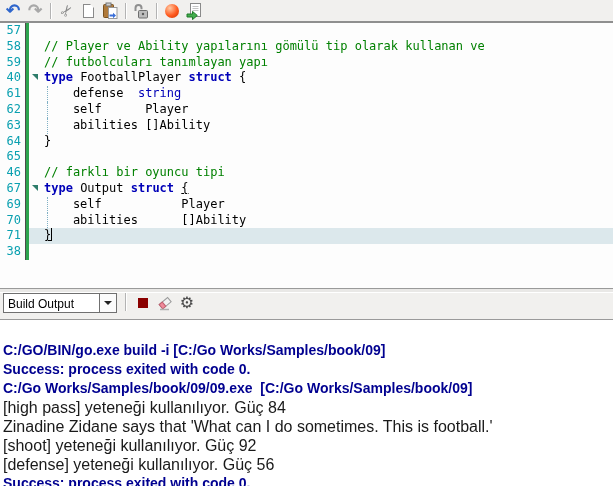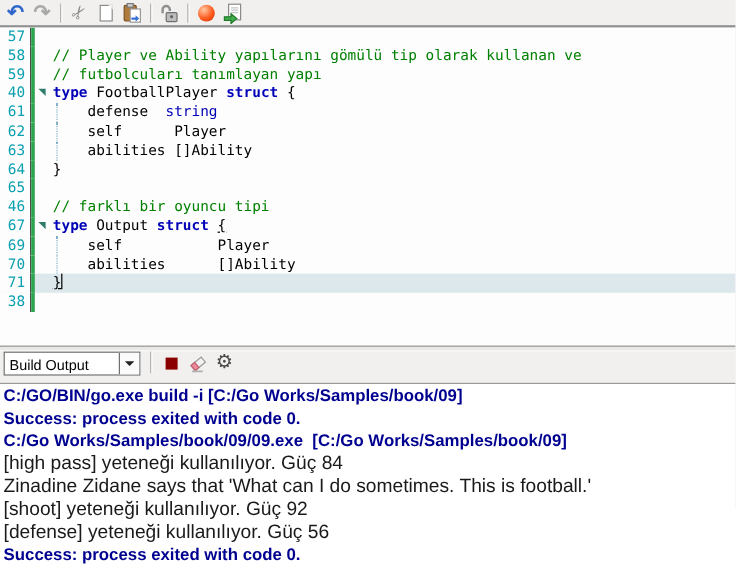--- a/index.html
+++ b/index.html
@@ -54,21 +54,21 @@
   .combo-arrow { width:17px; border-left:1px solid #707070; background:#fbfbfb;
                  display:flex; align-items:center; justify-content:center; }
   .combo-arrow::after { content:""; width:0; height:0; border-left:4px solid transparent;
                         border-right:4px solid transparent; border-top:4px solid #222; }
   .psep { width:1px; height:18px; background:#b3b3b3; margin:0 6px 0 8px; box-shadow:1px 0 0 #ffffff; }
   .pbtn { width:22px; height:20px; display:flex; align-items:center; justify-content:center; }
   .stopsq { width:10px; height:10px; background:var(--stop_button,#8b0000); }
   .glyph-gear { font-size:16px; color:#4a4a4a; line-height:1; }
 
   
-  .output { flex:1; background:#ffffff; padding:0 0 0 3px; overflow:hidden; }
+  .output { flex:1; background:#ffffff; padding:21px 0 0 3px; overflow:hidden; }
   .out-line { line-height:19px; font-size:16px; color:#1a1a1a; white-space:pre-wrap; }
   .out-line.command { color:var(--output_command,#000090); font-weight:bold; font-size:14px; }
 </style>
 </head>
 <body>
 
 <div class="app">
 
   <div class="toolbar">
     <div class="tbtn">

